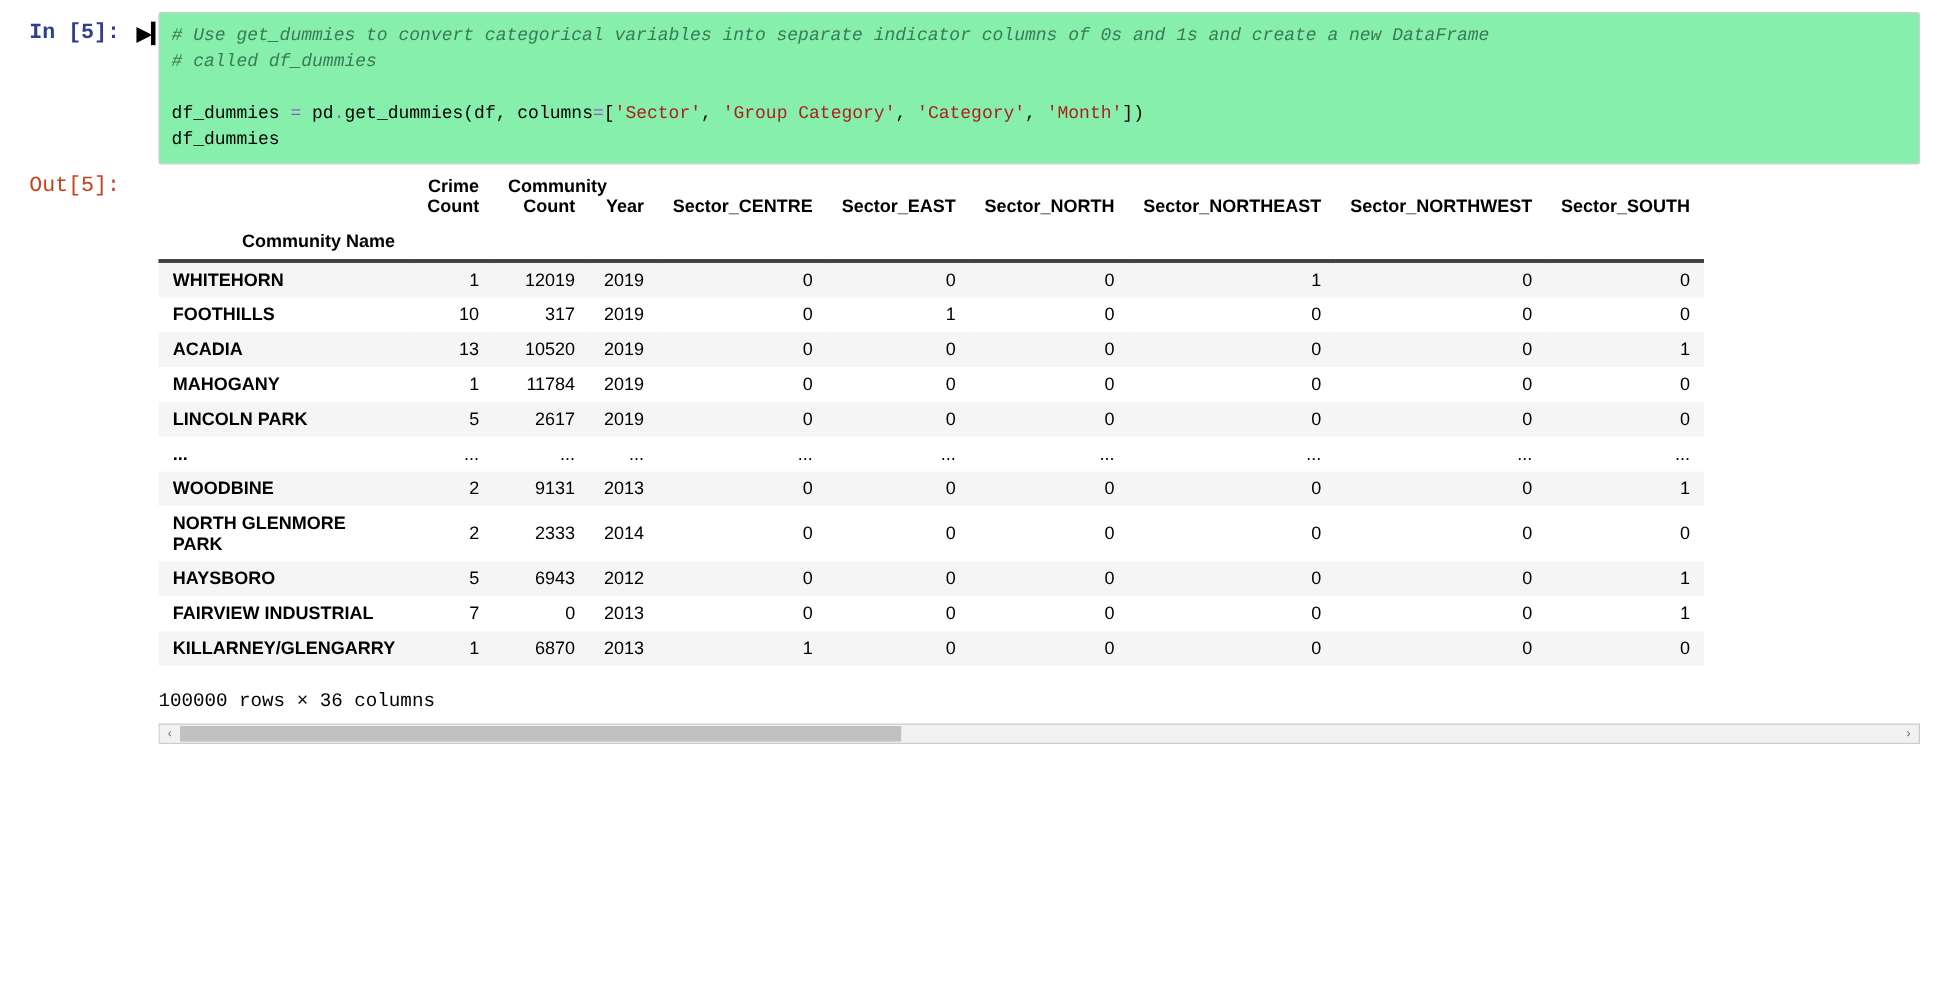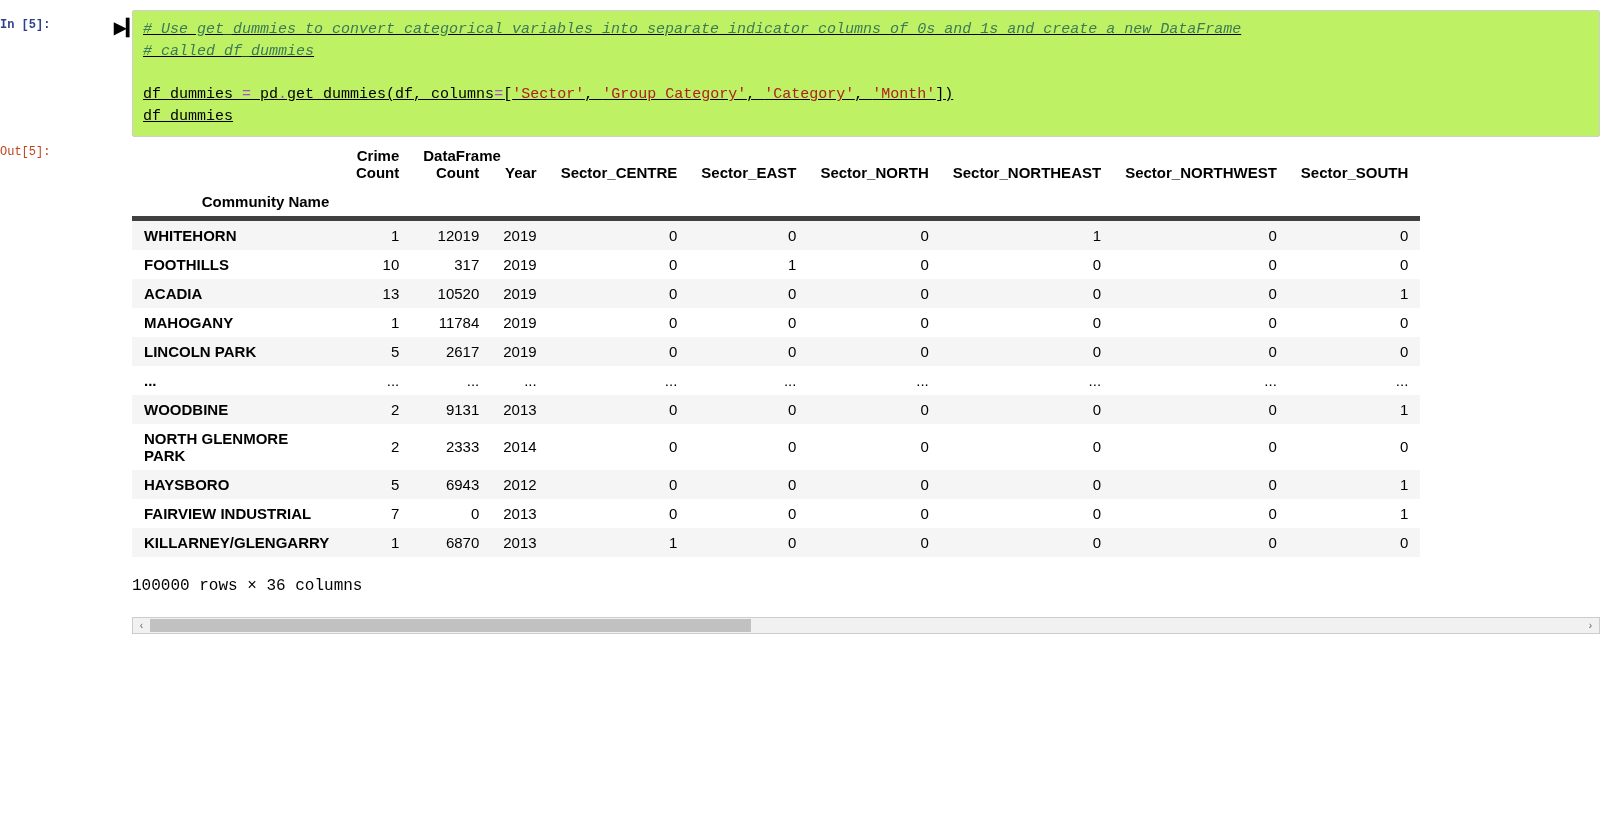--- a/index.html
+++ b/index.html
@@ -10,23 +10,24 @@
       background: #fff;
       padding: 10px 0;
     }
     .cell-container {
       display: flex;
       align-items: stretch;
     }
     .prompt-area {
       width: 110px;
       min-width: 110px;
+      text-align: right;
       padding: 8px 10px 0 0;
       font-family: Menlo, Monaco, Consolas, "Courier New", monospace;
-      font-size: 12px;
+      font-size: 18px;
     }
     .in-prompt {
       color: #2e3f8f;
       font-weight: bold;
     }
     .out-prompt {
       color: #c0451e;
     }
     .run-arrow {
       font-family: Arial, sans-serif;
@@ -36,66 +37,65 @@
       width: 22px;
       min-width: 22px;
       font-weight: bold;
     }
     .spacer-arrow {
       width: 22px;
       min-width: 22px;
     }
     .code-cell {
       flex: 1;
-      background: #bef264;
+      background: #86efac;
       border: 1px solid #cfcfcf;
       border-radius: 2px;
       padding: 8px 10px;
       font-family: Menlo, Monaco, Consolas, "Courier New", monospace;
       font-size: 15px;
       line-height: 1.45;
       white-space: pre;
       overflow-x: auto;
       margin-right: 14px;
-      text-decoration: underline;
     }
     .tok-comment { color: #3b7a57; font-style: italic; }
     .tok-var { color: #000; }
     .tok-op { color: #a352cc; }
     .tok-str { color: #ab2121; }
     .tok-punct { color: #000; }
 
     .output-wrapper {
       flex: 1;
       margin-right: 14px;
       overflow: hidden;
     }
     .output-scroll {
       overflow-x: scroll;
       scrollbar-width: thin;
-      padding-bottom: 14px;
+      padding-bottom: 2px;
     }
     .dataframe {
       border-collapse: collapse;
       font-size: 15px;
       margin-top: 4px;
       margin-bottom: 16px;
     }
     .dataframe th, .dataframe td {
       padding: 6px 12px;
       text-align: right;
       white-space: nowrap;
     }
     .dataframe thead th {
       font-weight: bold;
       border-bottom: none;
       vertical-align: bottom;
     }
     .dataframe thead tr:last-child th {
-      border-bottom: 5px solid #404040;
+      border-bottom: 3px solid #404040;
     }
     .dataframe tbody tr:nth-child(odd) {
       background: #f5f5f5;
     }
     .dataframe tbody tr:nth-child(even) {
       background: #fff;
     }
     .dataframe tbody th {
       font-weight: bold;
       text-align: left;
@@ -165,21 +165,21 @@
     <span class="out-prompt">Out[5]:</span>
   </div>
   <div class="spacer-arrow"></div>
   <div class="output-wrapper">
     <div class="output-scroll">
       <table class="dataframe">
         <thead>
           <tr>
             <th></th>
             <th style="white-space:normal; max-width:70px;">Crime Count</th>
-            <th style="white-space:normal; max-width:80px;">DataFrame Count</th>
+            <th style="white-space:normal; max-width:80px;">Community Count</th>
             <th>Year</th>
             <th>Sector_CENTRE</th>
             <th>Sector_EAST</th>
             <th>Sector_NORTH</th>
             <th>Sector_NORTHEAST</th>
             <th>Sector_NORTHWEST</th>
             <th>Sector_SOUTH</th>
           </tr>
           <tr>
             <th>Community Name</th>

